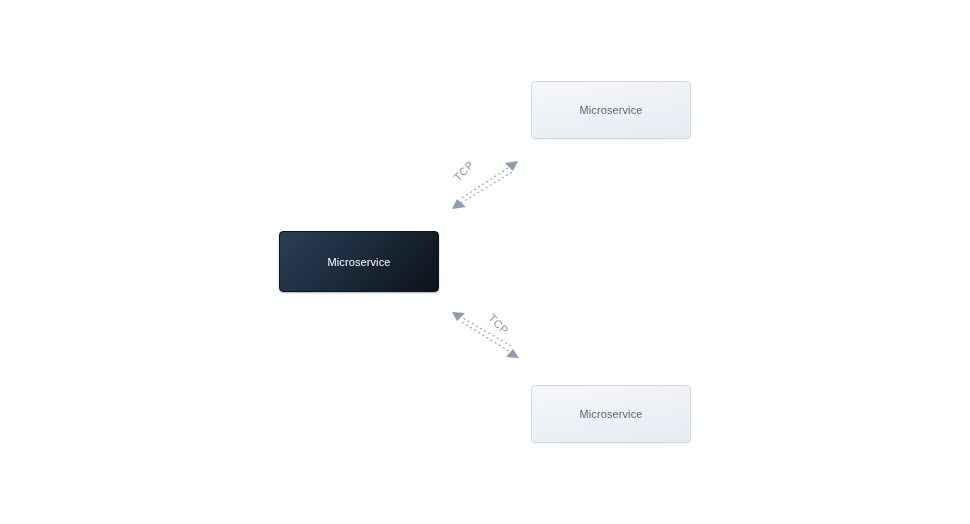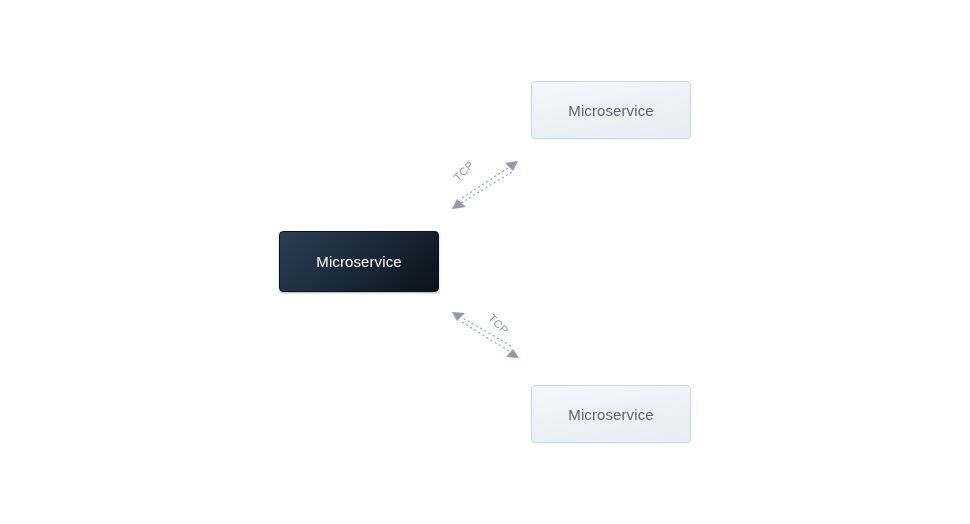--- a/index.html
+++ b/index.html
@@ -19,21 +19,21 @@
   }
 
   
   .node {
     position: absolute;
     box-sizing: border-box;
     display: flex;
     align-items: center;
     justify-content: center;
     border-radius: 4px;
-    font-size: 15px;
+    font-size: 11px;
     letter-spacing: 0.1px;
     white-space: nowrap;
     user-select: none;
   }
 
   .node-primary {
     background: linear-gradient(135deg, #2b3e52 0%, #1e2f41 38%, #121c26 78%, #0b1219 100%);
     color: #ffffff;
     border: 1px solid #0d161f;
     box-shadow: 0 1px 2px rgba(16, 24, 34, 0.35);

